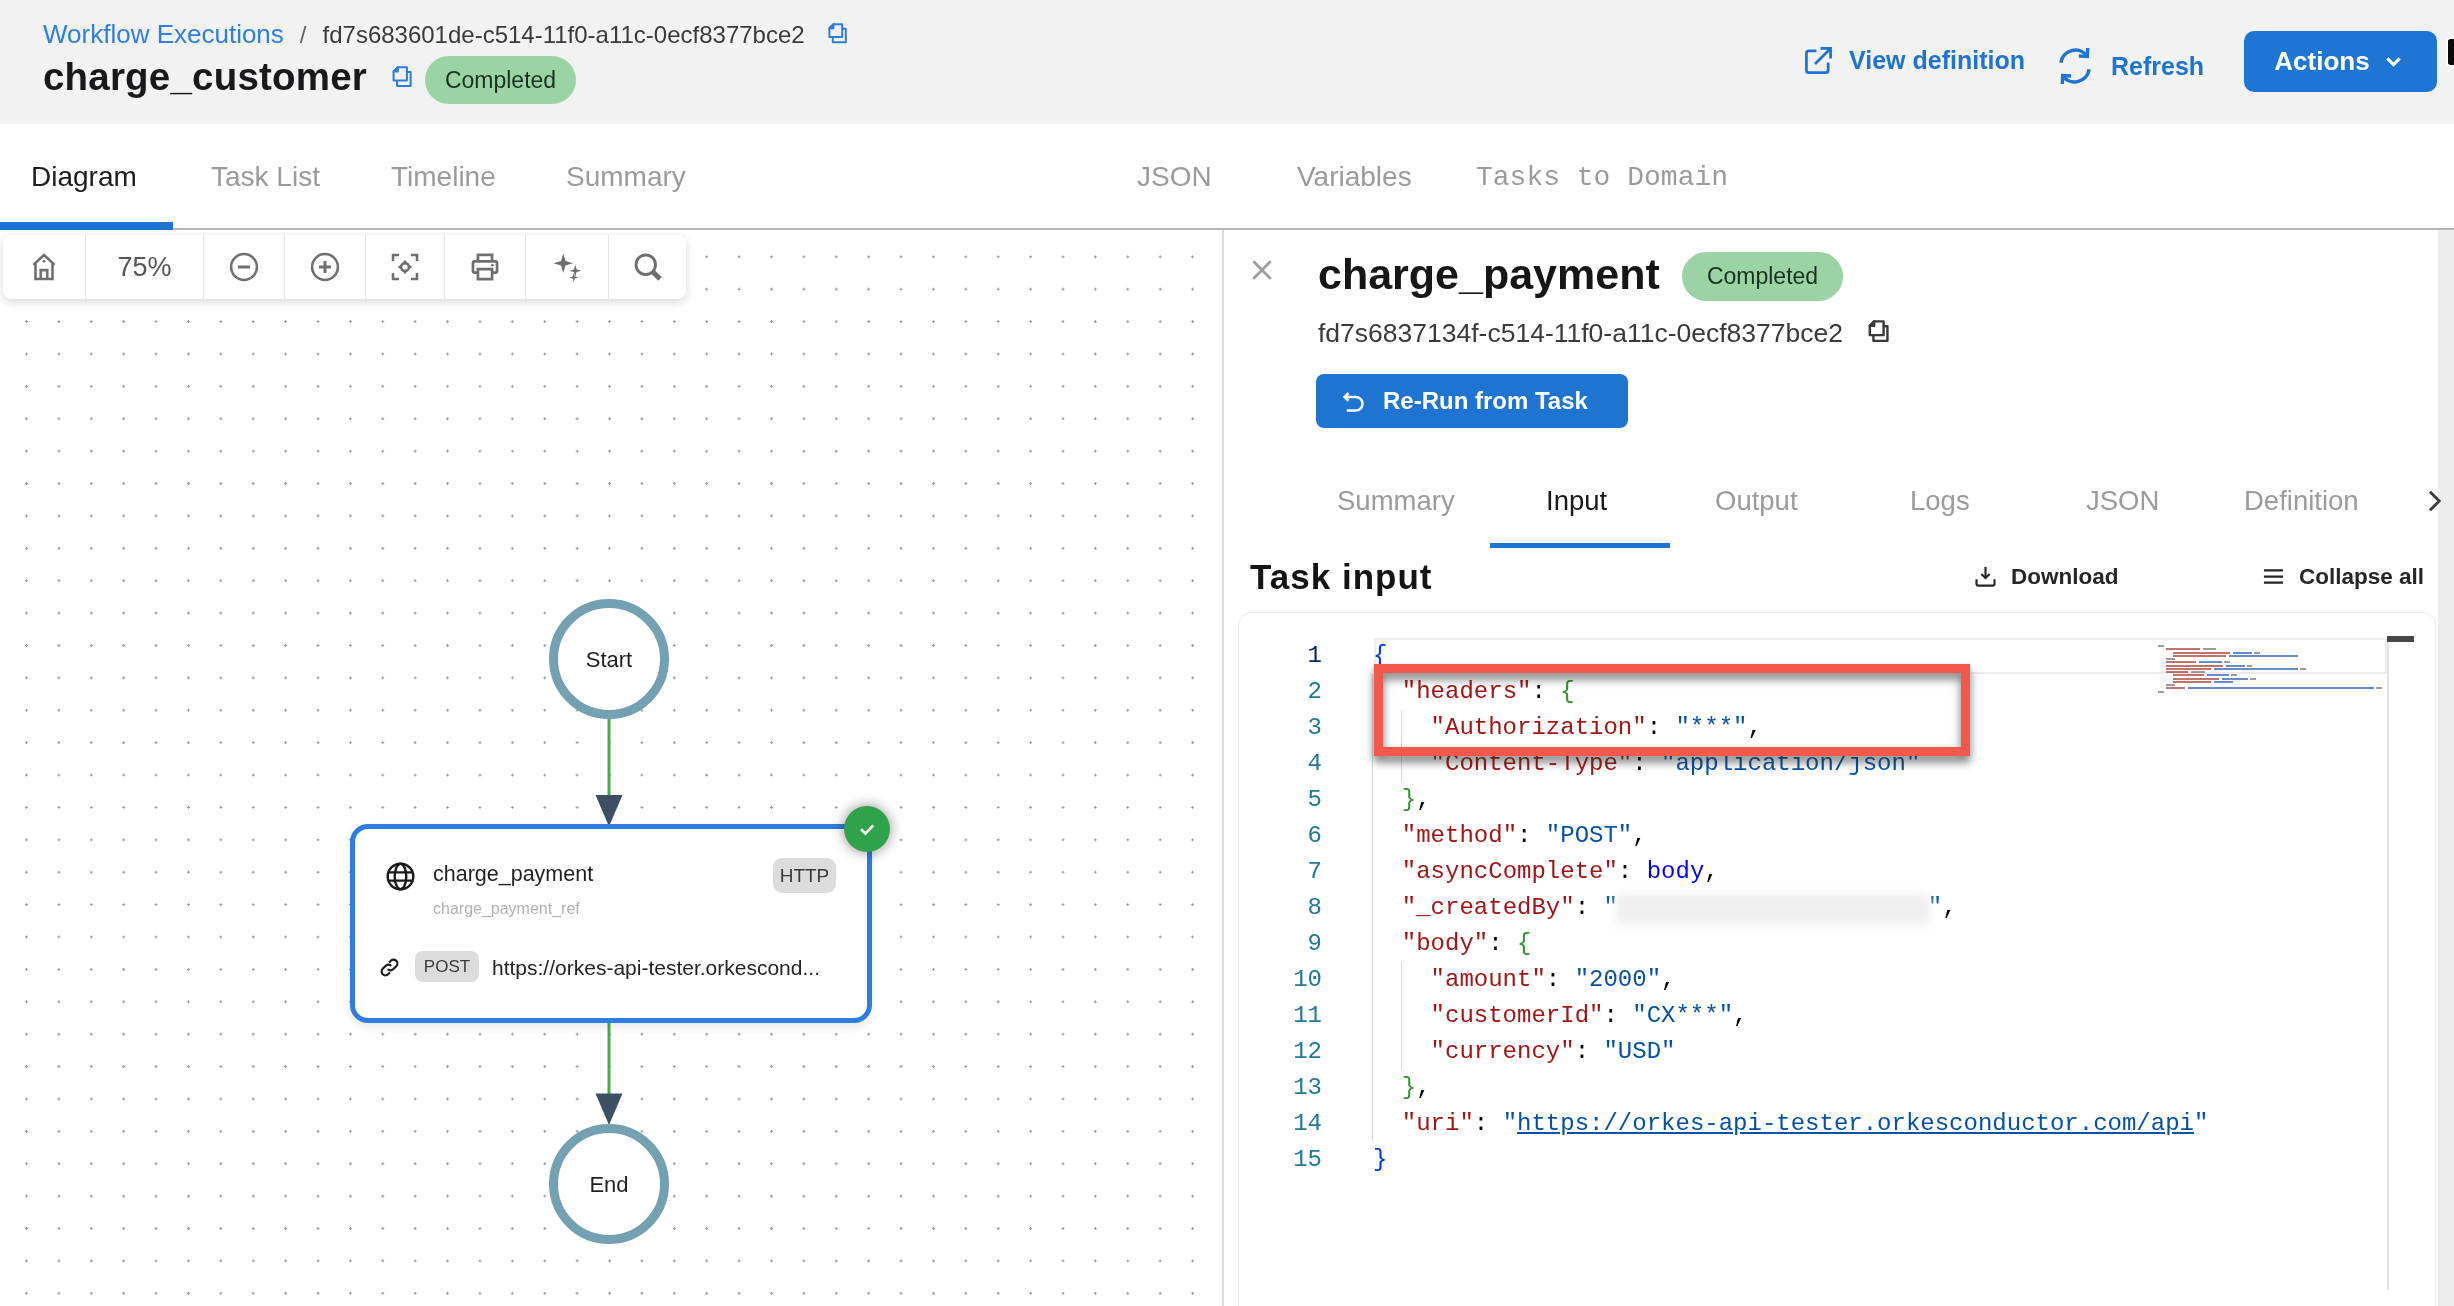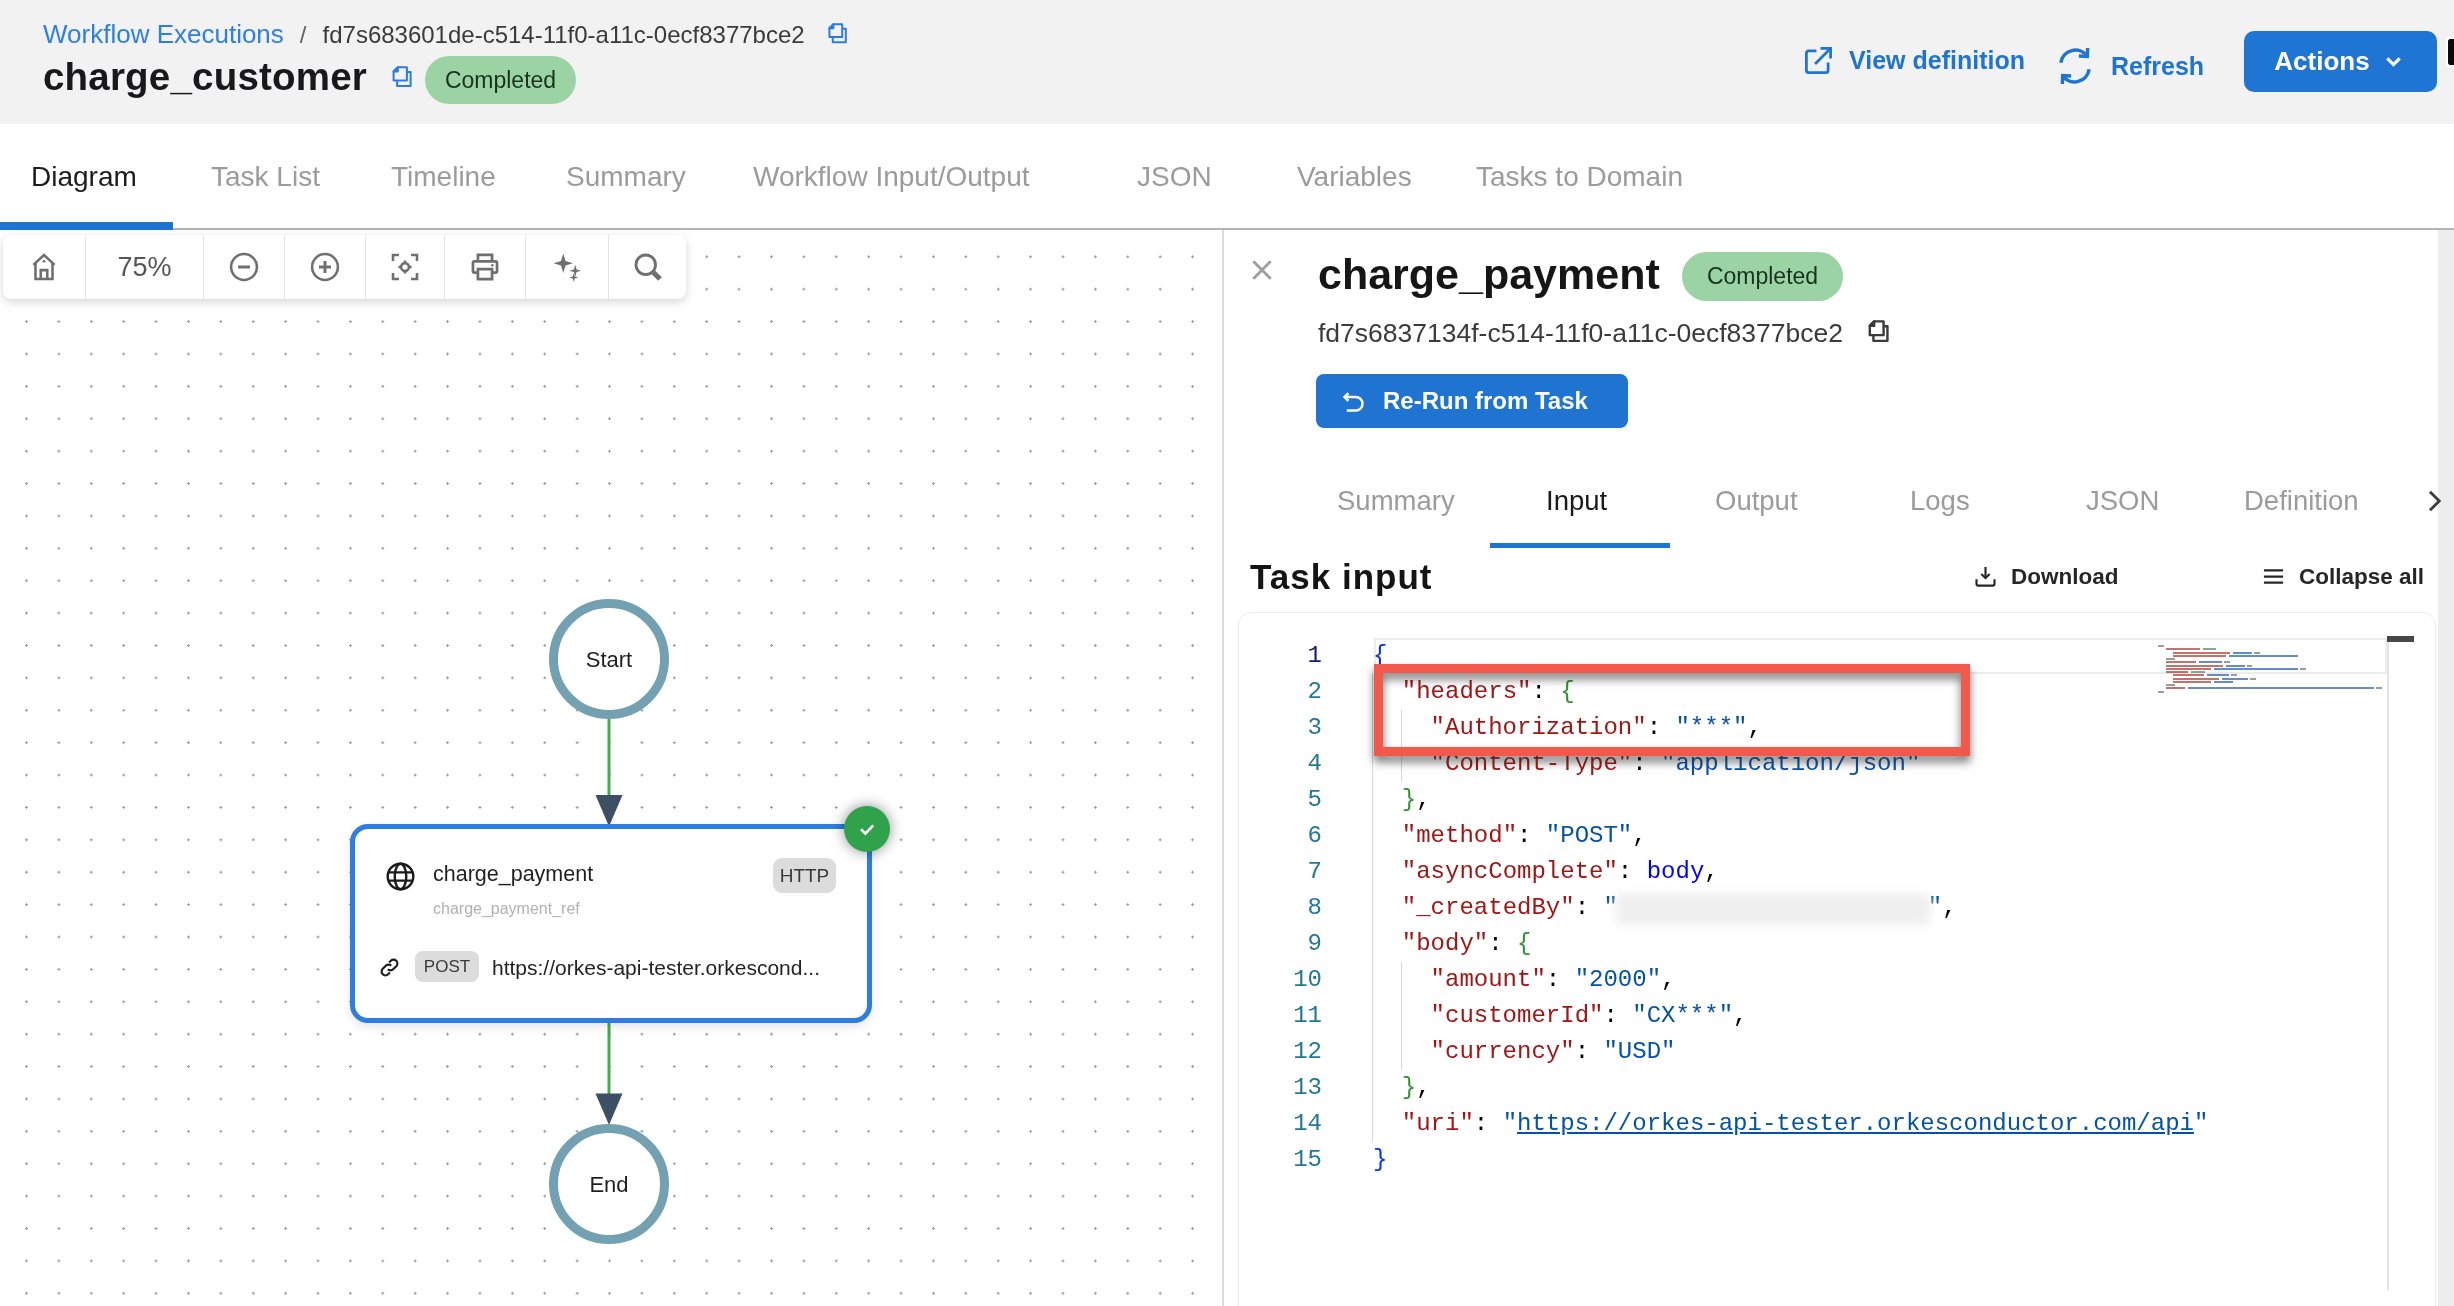--- a/index.html
+++ b/index.html
@@ -110,24 +110,23 @@
         </svg>
     </div>
     <div id="blackcut"></div>
   </div>
 
   <div id="tabbar">
     <div class="tab active" style="left:31px;">Diagram</div>
     <div class="tab" style="left:211px;">Task List</div>
     <div class="tab" style="left:391px;">Timeline</div>
     <div class="tab" style="left:566px;">Summary</div>
-    <div class="tab" style="left:753px;">Workflow Input/Output</div>
     <div class="tab" style="left:1137px;">JSON</div>
     <div class="tab" style="left:1297px;">Variables</div>
-    <div class="tab" style="left:1476px;">Tasks to Domain</div>
+    <div class="tab" style="left:1476px;font-family:Liberation Mono, monospace;">Tasks to Domain</div>
   </div>
   <div id="tabline"></div>
   <div id="tabdivider"></div>
 
   <div id="canvas">
     <div id="toolbar">
       <div class="tcell" style="width:83px;">
         <svg width="34" height="34" viewBox="0 0 24 24" fill="none" stroke="#6f6f6f" stroke-width="1.8">
           <path d="M4.5 10.5 L12 3.5 L19.5 10.5"></path>
             <path d="M6 9.2 V20.5 H18 V9.2"></path>

